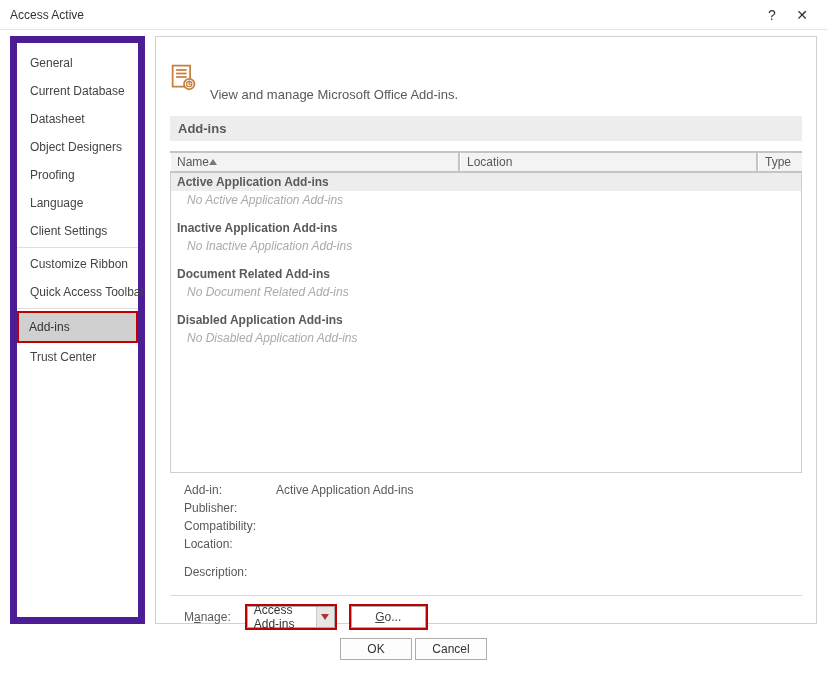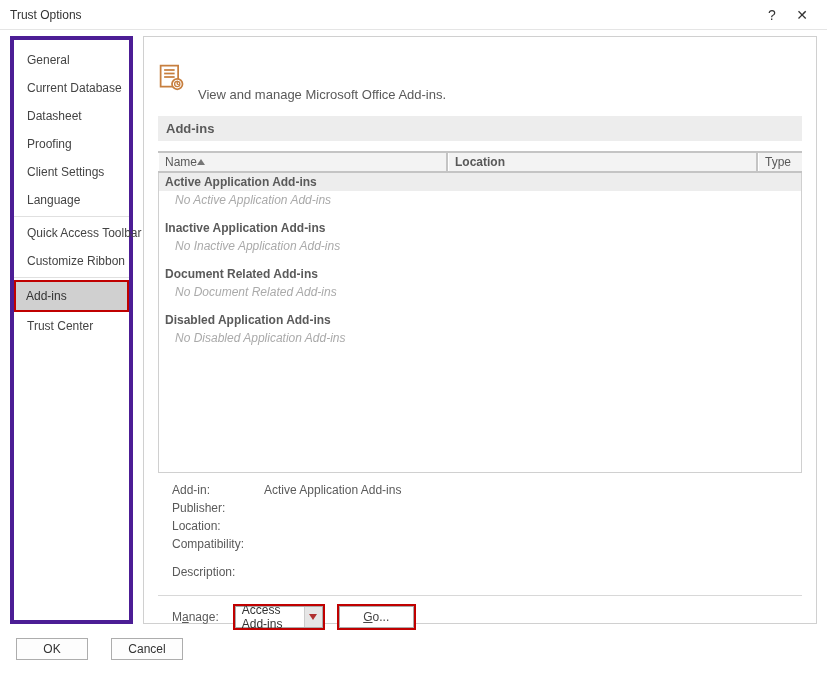--- a/index.html
+++ b/index.html
@@ -28,22 +28,22 @@
     font-size: 14px; color: #333;
     cursor: pointer;
   }
   .body {
     display: flex;
     height: 600px;
     padding: 6px 10px 6px 10px;
     gap: 10px;
   }
   .sidebar {
-    width: 123px;
-    border: 4px solid #4c1d95;
+    width: 135px;
+    border: 7px solid #4c1d95;
     background: #fff;
     padding: 6px 0;
   }
   .sidebar .item {
     padding: 7px 10px;
     color: #444;
     cursor: pointer;
     white-space: nowrap;
     border-left: 3px solid transparent;
   }
@@ -94,21 +94,21 @@
     padding: 2px 6px;
     color: #595959;
     border-right: 2px solid #c4c4c4;
     border-left: 1px solid #fff;
     display: flex;
     align-items: center;
     gap: 0;
   }
   .tablehead .col:last-child { border-right: none; }
   .col-name { flex: 0 0 290px; }
-  .col-loc  { flex: 1; font-weight: bold; }
+  .col-loc  { flex: 1; }
   .col-type { flex: 0 0 44px; }
   .sort-arrow {
     width: 0; height: 0;
     border-left: 4px solid transparent;
     border-right: 4px solid transparent;
     border-bottom: 6px solid #777;
     display: inline-block;
   }
   .listarea {
     border: 1px solid #d0d0d0;
@@ -177,55 +177,56 @@
     font-size: 12px; color: #444;
     cursor: pointer;
   }
   .go-btn .ul { text-decoration: underline; }
   .redbox {
     outline: 2px solid #c00000;
   }
   .footer {
     height: 38px;
     display: flex;
-    justify-content: flex-start;
-    align-items: center;
-    gap: 23px;
+    justify-content: center;
+    align-items: center;
+    gap: 3px;
     padding: 0 16px;
   }
   .footer .btn {
     width: 72px; height: 22px;
     border: 1px solid #adadad;
     background: #fdfdfd;
     display: flex; align-items: center; justify-content: center;
     font-size: 12px; color: #333;
     cursor: pointer;
   }
 </style>
 </head>
 <body>
 
 <div class="titlebar">
-  <div class="title">Trust Options</div>
+  <div class="title">Access Active</div>
   <div class="tb-btn">?</div>
   <div class="tb-btn">✕</div>
 </div>
 
 <div class="body">
 
   <div class="sidebar">
     <div class="item">General</div>
     <div class="item">Current Database</div>
     <div class="item">Datasheet</div>
+    <div class="item">Object Designers</div>
     <div class="item">Proofing</div>
+    <div class="item">Language</div>
     <div class="item">Client Settings</div>
-    <div class="item">Language</div>
     <div class="sep"></div>
+    <div class="item">Customize Ribbon</div>
     <div class="item">Quick Access Toolbar</div>
-    <div class="item">Customize Ribbon</div>
     <div class="sep"></div>
     <div class="item selected">Add-ins</div>
     <div class="item">Trust Center</div>
   </div>
 
   <div class="content">
 
     <div class="desc-row">
       <svg class="addin-icon" viewBox="0 0 32 32">
         <rect x="3" y="3" width="20" height="24" fill="none" stroke="#c77f3f" stroke-width="2"></rect>
@@ -270,25 +271,25 @@
     <div class="details">
       <div class="row">
           <div class="k">Add-in:</div>
           <div class="v">Active Application Add-ins</div>
         </div>
       <div class="row">
           <div class="k">Publisher:</div>
           <div class="v"></div>
         </div>
       <div class="row">
+          <div class="k">Compatibility:</div>
+          <div class="v"></div>
+        </div>
+      <div class="row">
           <div class="k">Location:</div>
-          <div class="v"></div>
-        </div>
-      <div class="row">
-          <div class="k">Compatibility:</div>
           <div class="v"></div>
         </div>
       <div style="height:10px"></div>
       <div class="row">
           <div class="k">Description:</div>
           <div class="v"></div>
         </div>
     </div>
 
     <div class="hr"></div>

